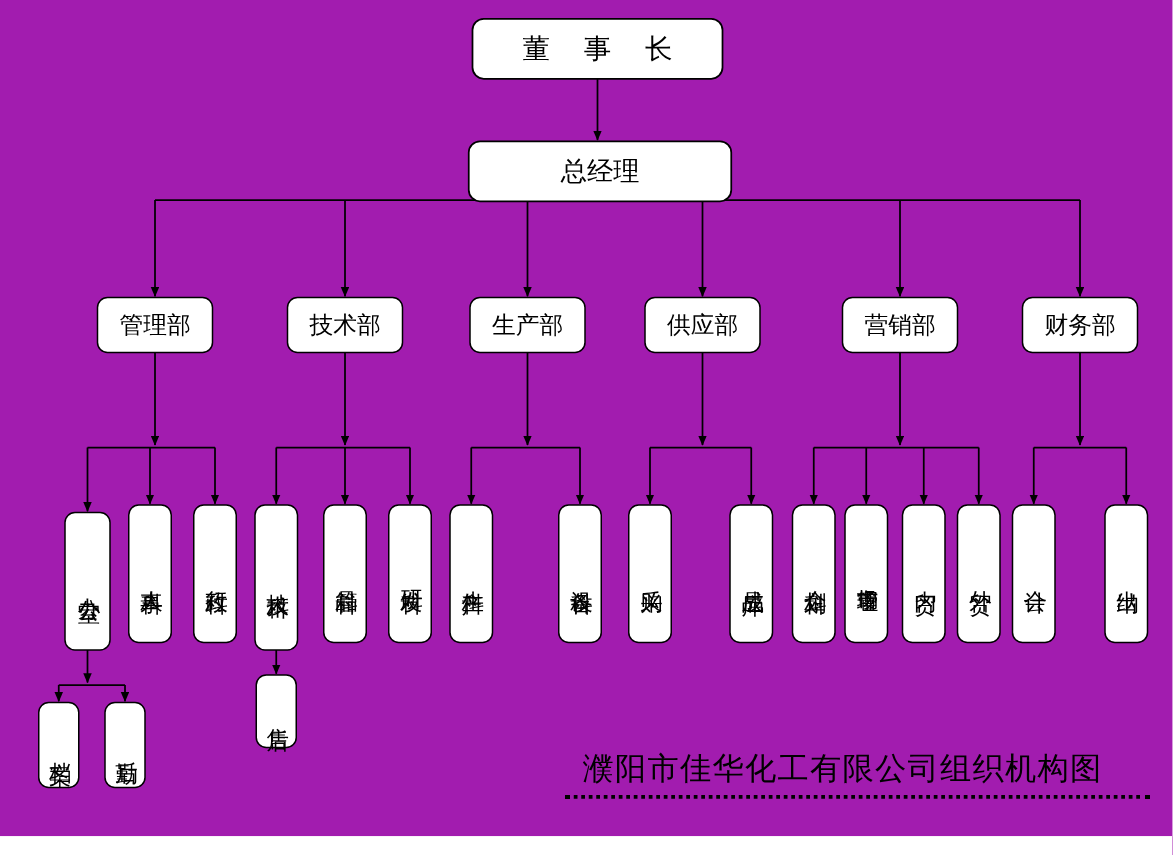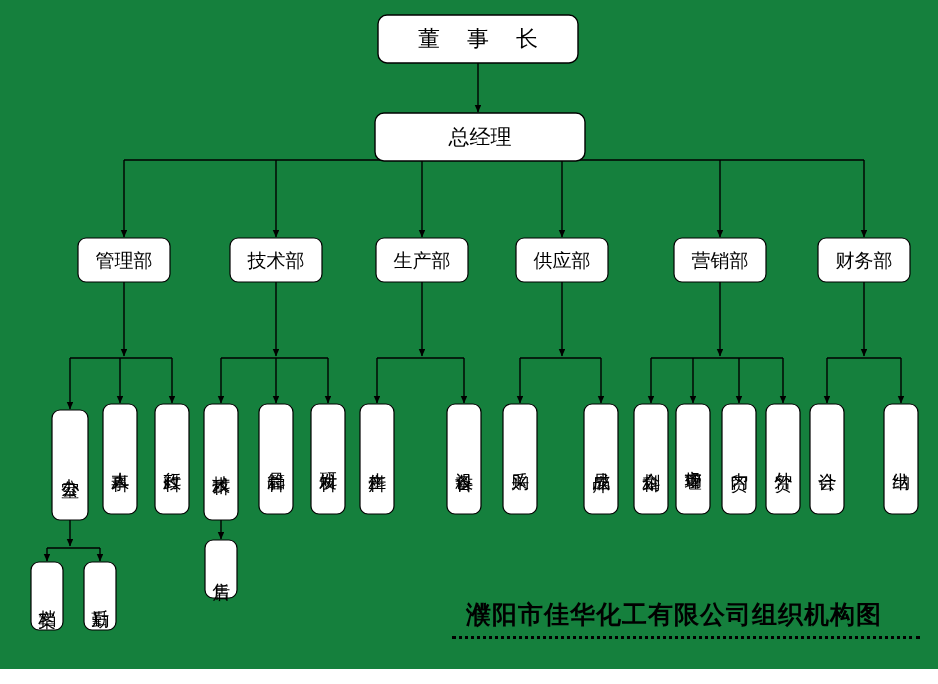--- a/index.html
+++ b/index.html
@@ -4,21 +4,21 @@
 <style>
   html, body {
     margin: 0;
     padding: 0;
     background: #ffffff;
   }
   #chart-root {
     position: relative;
     width: 938px;
     height: 669px;
-    background: #15803d;
+    background: #a21caf;
     font-family: "DejaVu Sans", "Liberation Sans", sans-serif;
     overflow: hidden;
   }
   #org-svg {
     position: absolute;
     left: 0;
     top: 0;
     width: 938px;
     height: 684px;
   }
@@ -65,21 +65,21 @@
     letter-spacing: 1px;
     white-space: nowrap;
     pointer-events: none;
   }
   .vnode-label.narrow {
     font-size: 17px;
   }
   .chart-title {
     position: absolute;
     font-family: "DejaVu Serif", "Liberation Serif", serif;
-    font-weight: bold;
+    font-weight: normal;
     font-size: 25px;
     color: #000000;
     letter-spacing: 1px;
     white-space: nowrap;
   }
   .title-rule {
     position: absolute;
     border-bottom: 3px dotted #000000;
   }
 </style>

